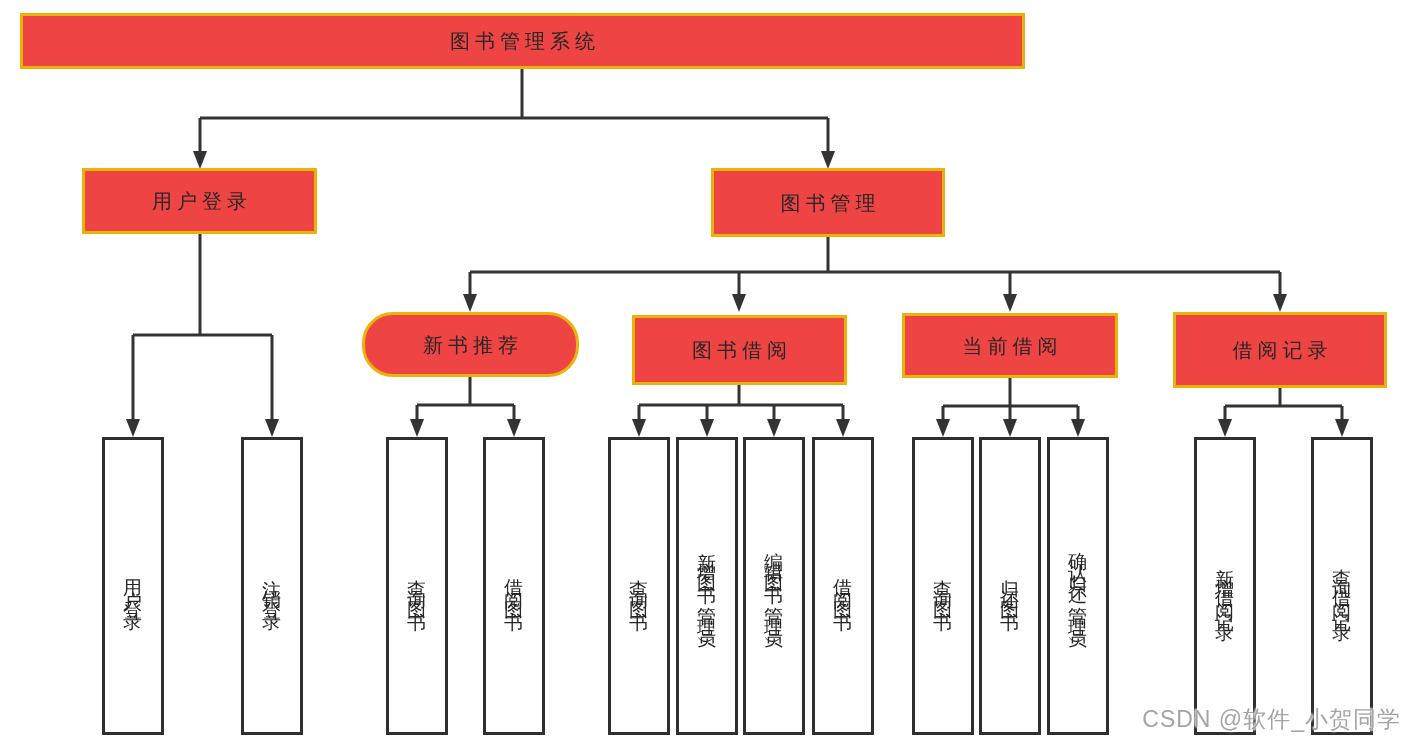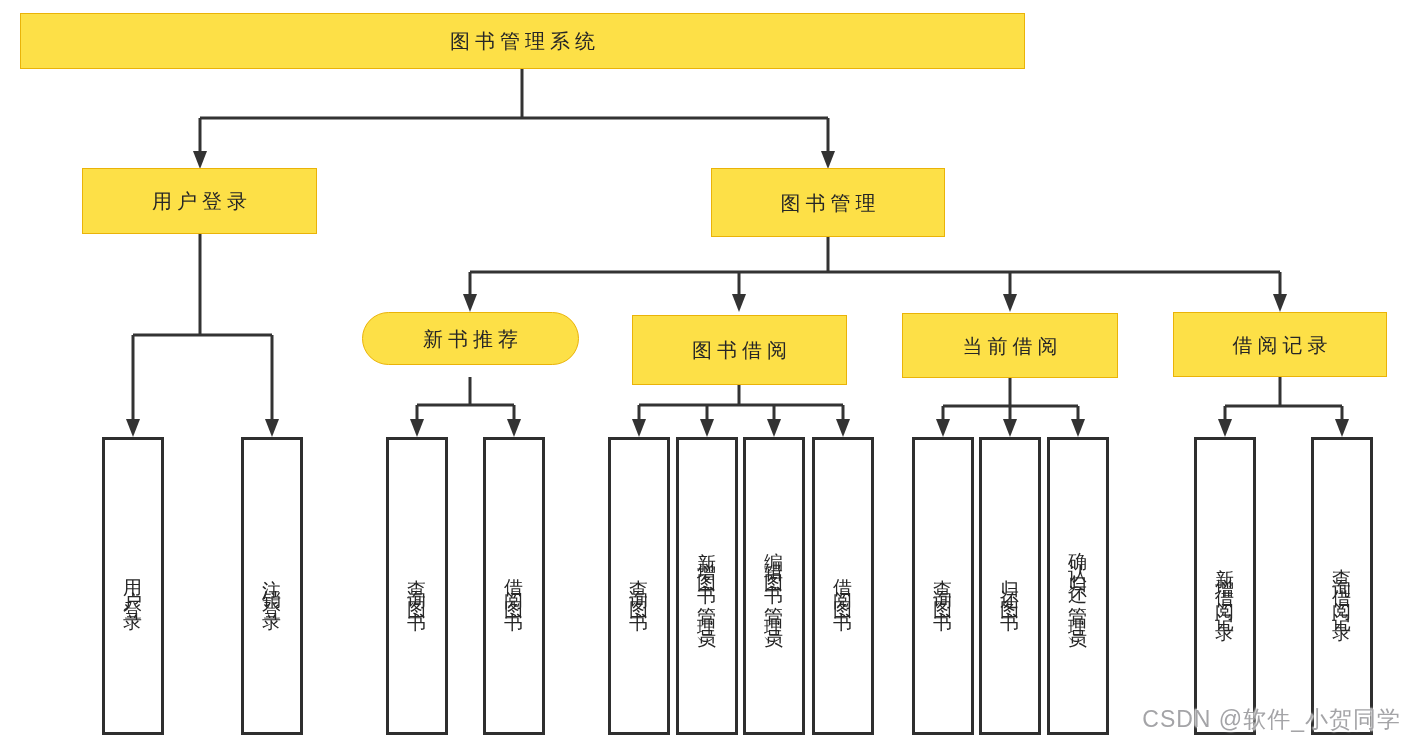--- a/index.html
+++ b/index.html
@@ -19,22 +19,22 @@
     position: absolute;
     left: 0;
     top: 0;
     width: 1405px;
     height: 747px;
     pointer-events: none;
   }
   .node {
     position: absolute;
     box-sizing: border-box;
-    border: 1px solid #eab308;
-    background: #fde047;
+    border: 3px solid #eab308;
+    background: #ef4444;
     display: flex;
     align-items: center;
     justify-content: center;
   }
   .h-label {
     font-size: 20px;
     letter-spacing: 5px;
     text-indent: 5px;
     color: #262626;
     white-space: nowrap;
@@ -58,24 +58,24 @@
     font-size: 19px;
     letter-spacing: 11px;
     color: #262626;
     line-height: 1;
     white-space: nowrap;
   }
   
   #n-root   { left: 20px;  top: 13px;  width: 1005px; height: 56px; }
   #n-login  { left: 82px;  top: 168px; width: 235px;  height: 66px; }
   #n-mgmt   { left: 711px; top: 168px; width: 234px;  height: 69px; }
-  #n-newrec { left: 362px; top: 312px; width: 217px;  height: 53px; border-radius: 31px; }
+  #n-newrec { left: 362px; top: 312px; width: 217px;  height: 65px; border-radius: 31px; }
   #n-borrow { left: 632px; top: 315px; width: 215px;  height: 70px; }
   #n-curr   { left: 902px; top: 313px; width: 216px;  height: 65px; }
-  #n-record { left: 1173px;top: 312px; width: 214px;  height: 65px; }
+  #n-record { left: 1173px;top: 312px; width: 214px;  height: 76px; }
   
   #l-login1  { left: 102px; }
   #l-logout  { left: 241px; }
   #l-nbq     { left: 386px; }
   #l-nbb     { left: 483px; }
   #l-bbq     { left: 608px; }
   #l-bba     { left: 676px; }
   #l-bbe     { left: 743px; }
   #l-bbb     { left: 812px; }
   #l-cbq     { left: 912px; }

